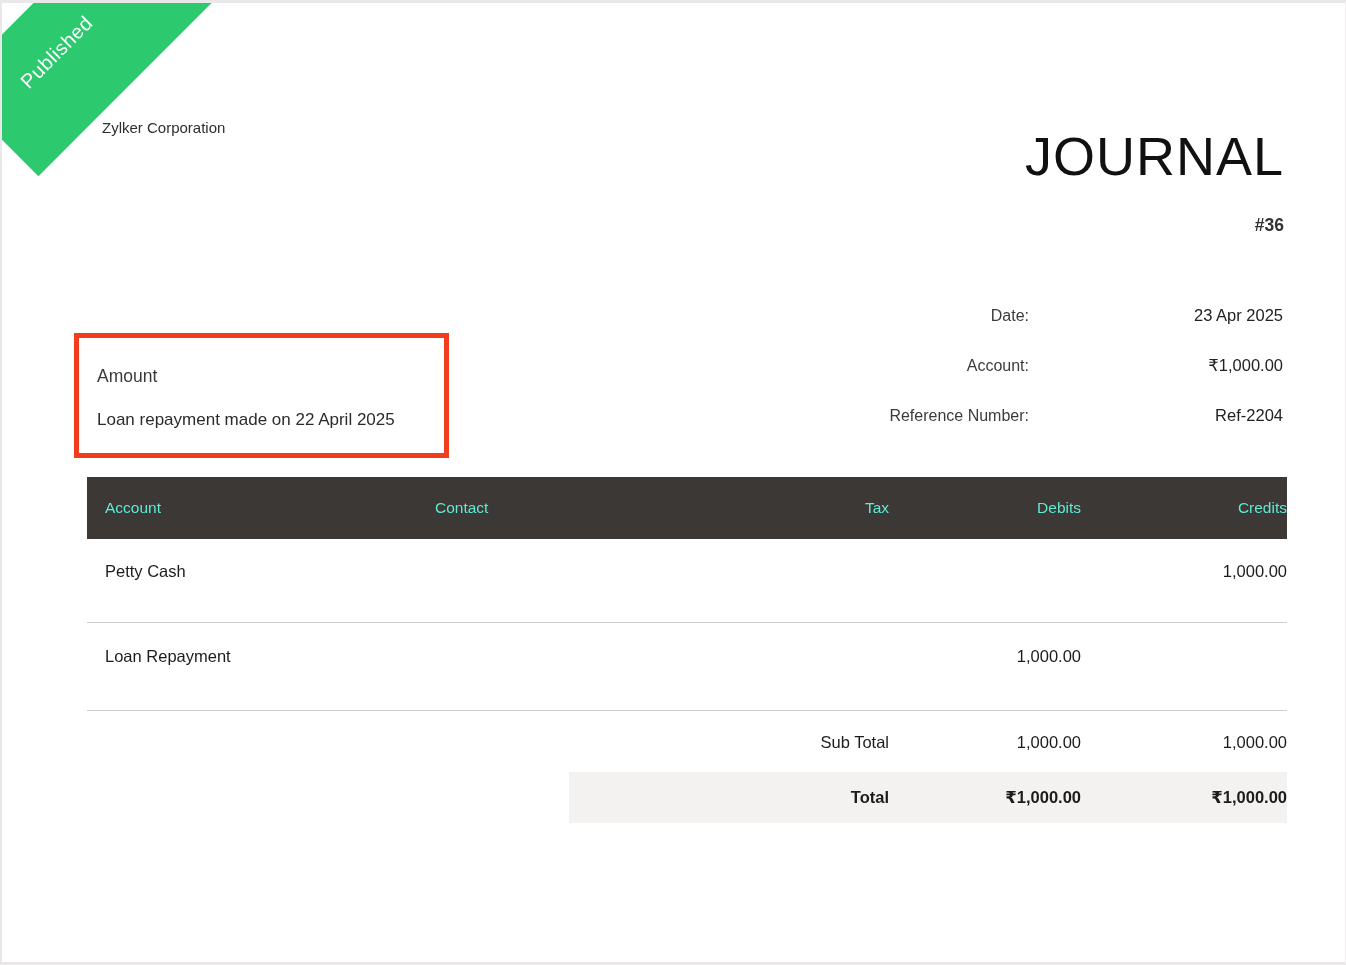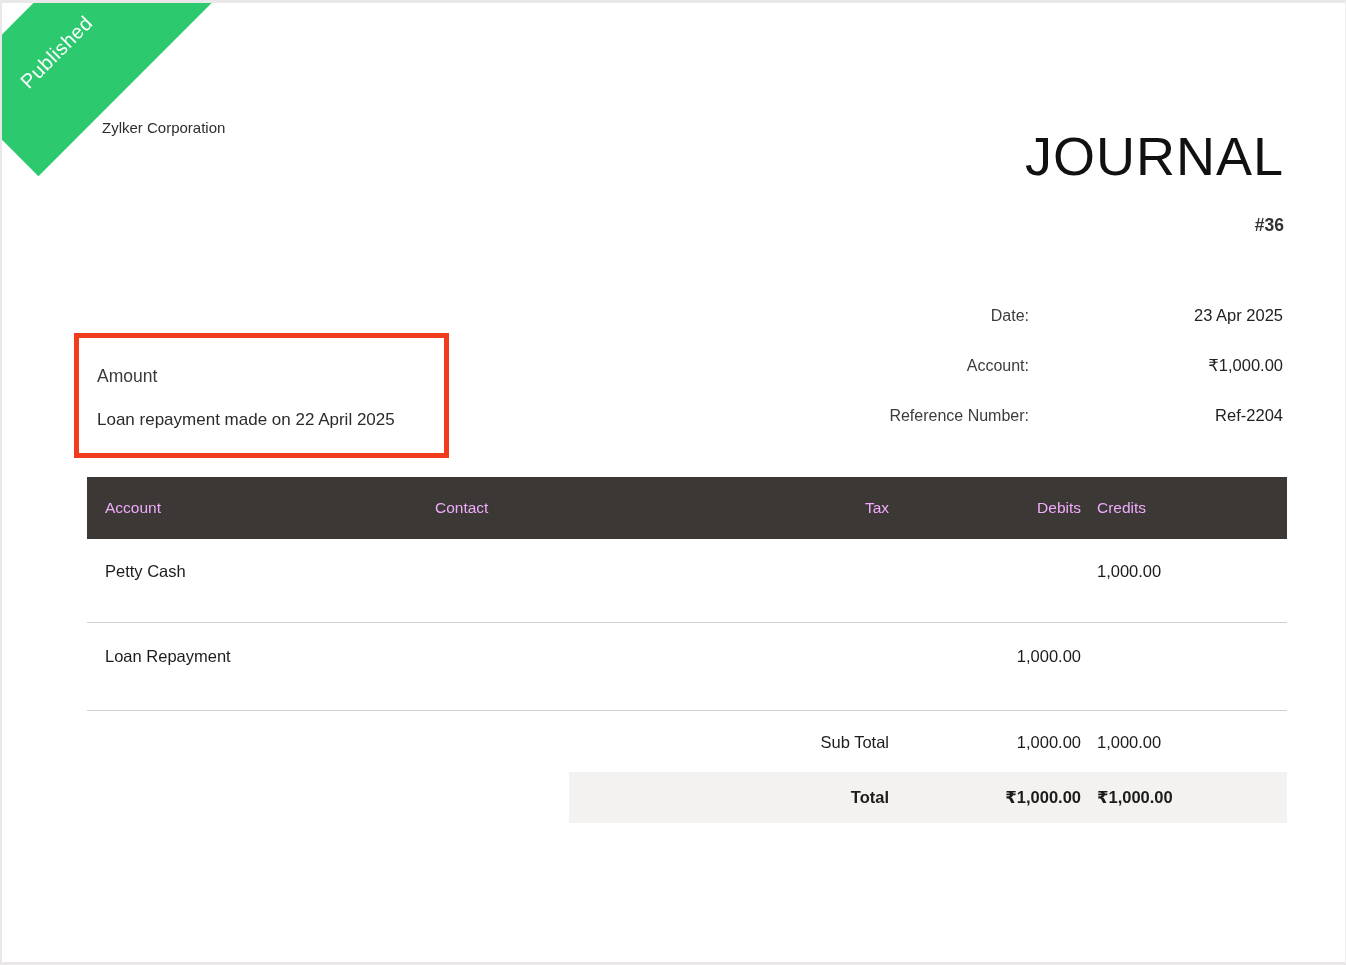--- a/index.html
+++ b/index.html
@@ -81,27 +81,27 @@
     white-space:nowrap;
   }
 
   
   .table{
     position:absolute; left:85px; top:474px; width:1200px;
     font-size:16.5px; color:#1c1c1c;
   }
   .thead{
     display:flex; height:62px; align-items:center;
-    color:#f0abfc; font-size:15.5px;
+    color:#5eead4; font-size:15.5px;
   }
   .col-account { width:348px; padding-left:18px; text-align:left; }
   .col-contact { width:200px; padding-right:16px; text-align:left; }
   .col-tax     { width:270px; padding-right:16px; text-align:right; }
   .col-debits  { width:192px; padding-right:16px; text-align:right; }
-  .col-credits { width:190px; padding-right:16px; text-align:left; }
+  .col-credits { width:190px; text-align:right; }
 
   .trow{
     display:flex; align-items:flex-start;
     border-bottom:1px solid #cfcfcf;
   }
   .trow > div{ padding-top:23px; }
   .trow.r1{ height:84px; }
   .trow.r2{ height:88px; padding-top:1px; }
 
   .subtotal-row{

